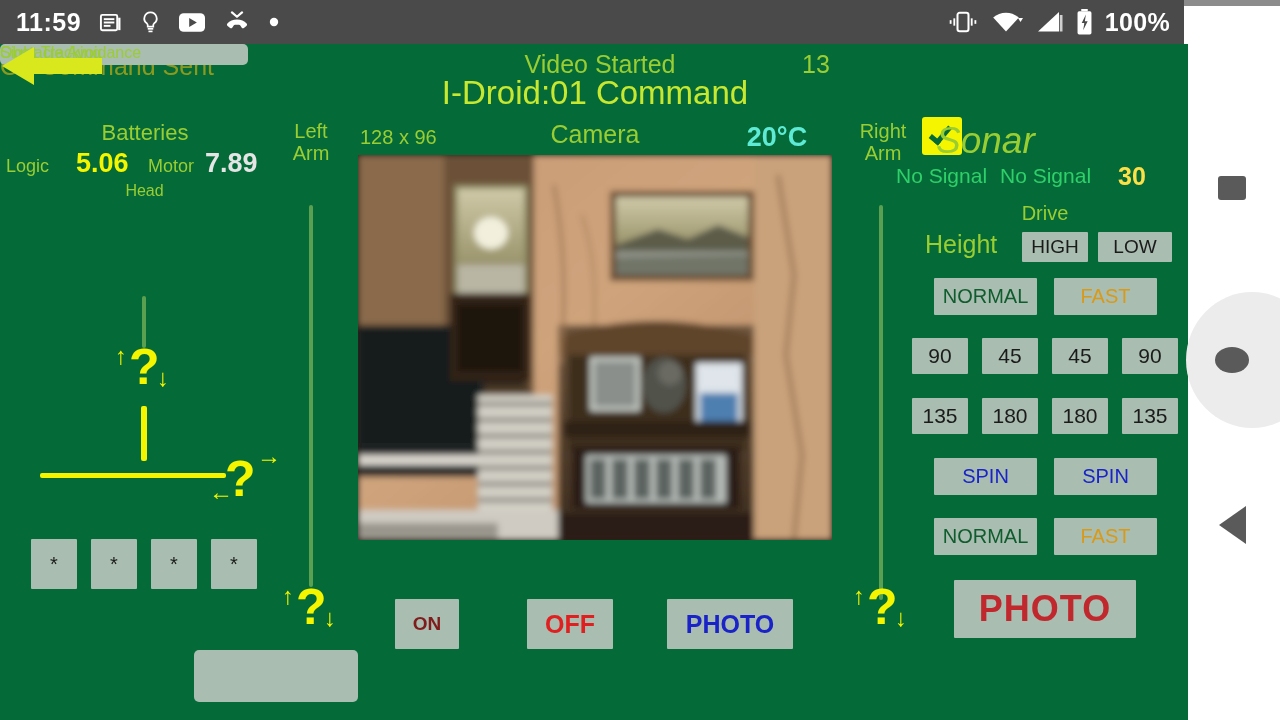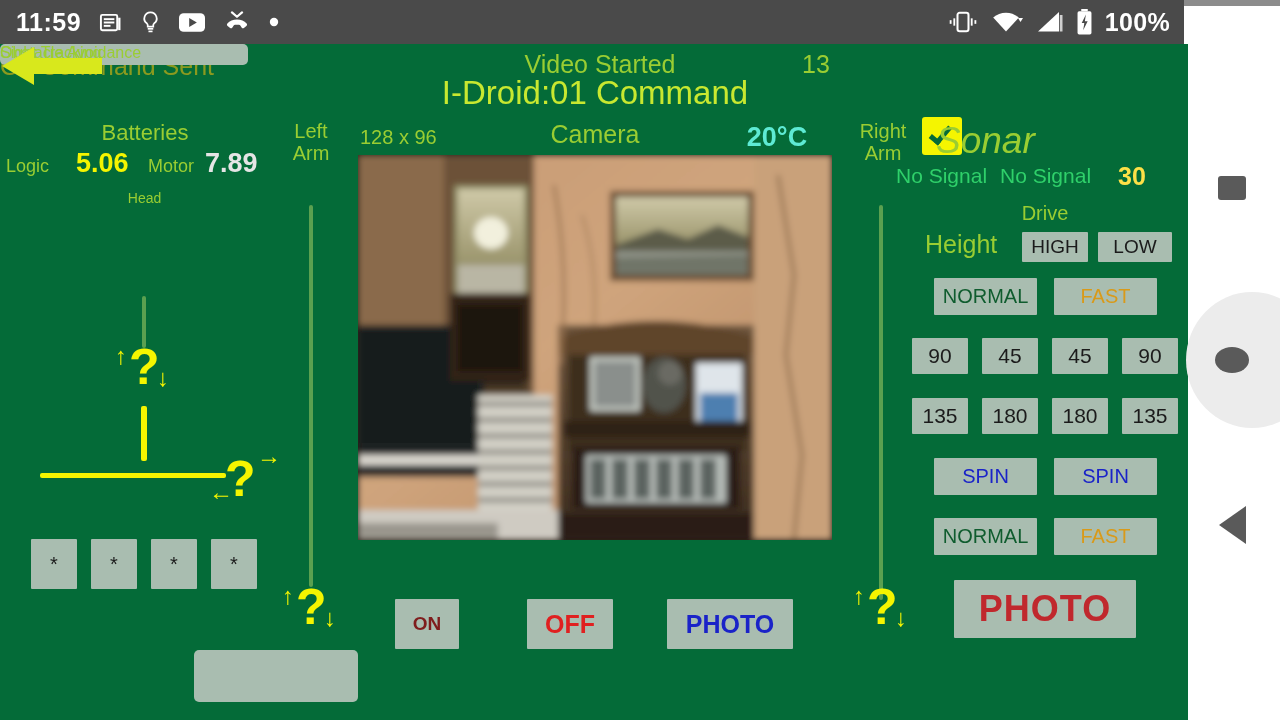--- a/index.html
+++ b/index.html
@@ -77,21 +77,21 @@
   .t-res     { left: 360px; top: 82px;  font-size: 20px; }
   .t-cam     { left: 500px; top: 76px;  width: 190px; font-size: 25px; }
   .t-temp    { left: 722px; top: 78px;  width: 110px; font-size: 27px; font-weight: bold; color: #5eead4; }
 
   
   .t-batteries { left: 70px; top: 76px; width: 150px; font-size: 22px; }
   .t-logiclbl  { left: 6px;  top: 112px; font-size: 18px; }
   .t-logicval  { left: 52px; top: 104px; font-size: 27px; font-weight: bold; color: #f5f500; margin-left: 24px; }
   .t-motorlbl  { left: 148px;top: 112px; font-size: 18px; }
   .t-motorval  { left: 205px;top: 104px; font-size: 27px; font-weight: bold; color: #e5e5e5; }
-  .t-head      { left: 72px; top: 146px; width: 145px; font-size: 14px; }
+  .t-head      { left: 72px; top: 138px; width: 145px; font-size: 16px; }
 
   
   .t-leftarm  { left: 278px; top: 76px;  width: 66px; font-size: 20px; line-height: 22px; }
   .t-rightarm { left: 848px; top: 76px;  width: 70px; font-size: 20px; line-height: 22px; }
 
   
   .sonar-box {
     left: 922px; top: 73px; width: 40px; height: 38px;
     background: #f5f500; border-radius: 3px;
     display: flex; align-items: center; justify-content: center;

